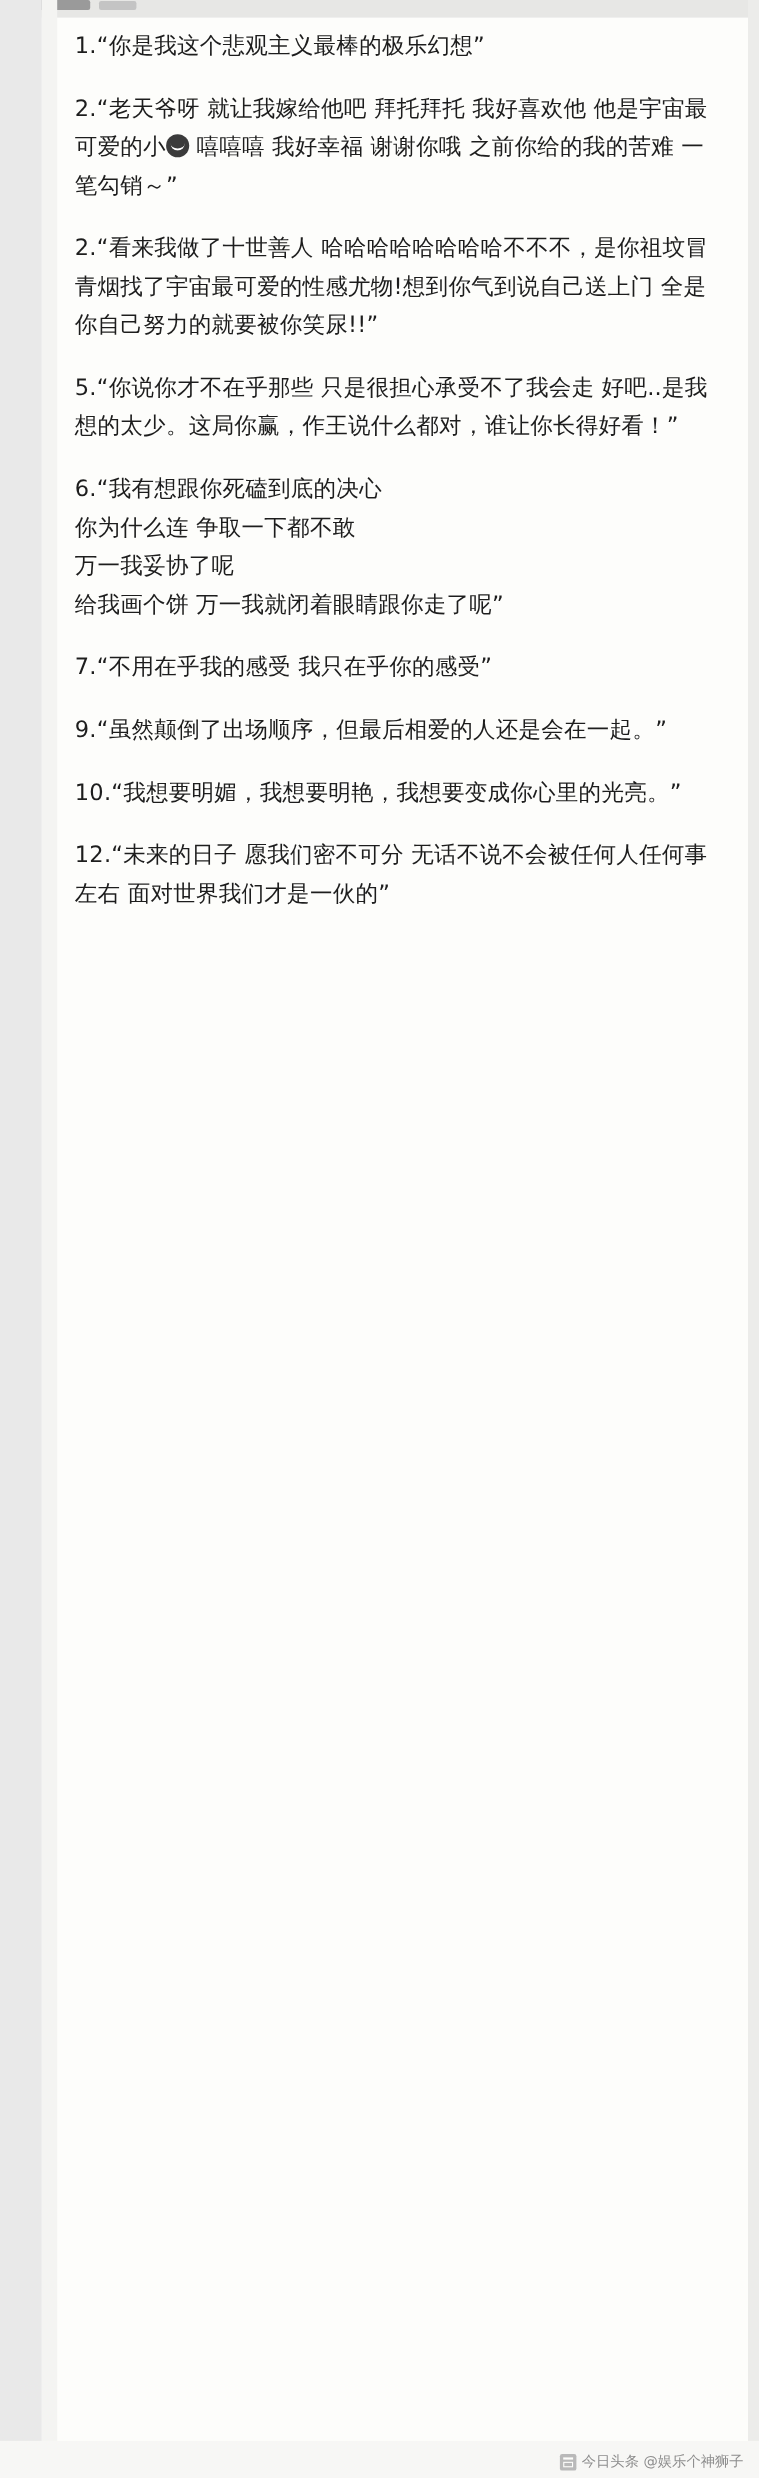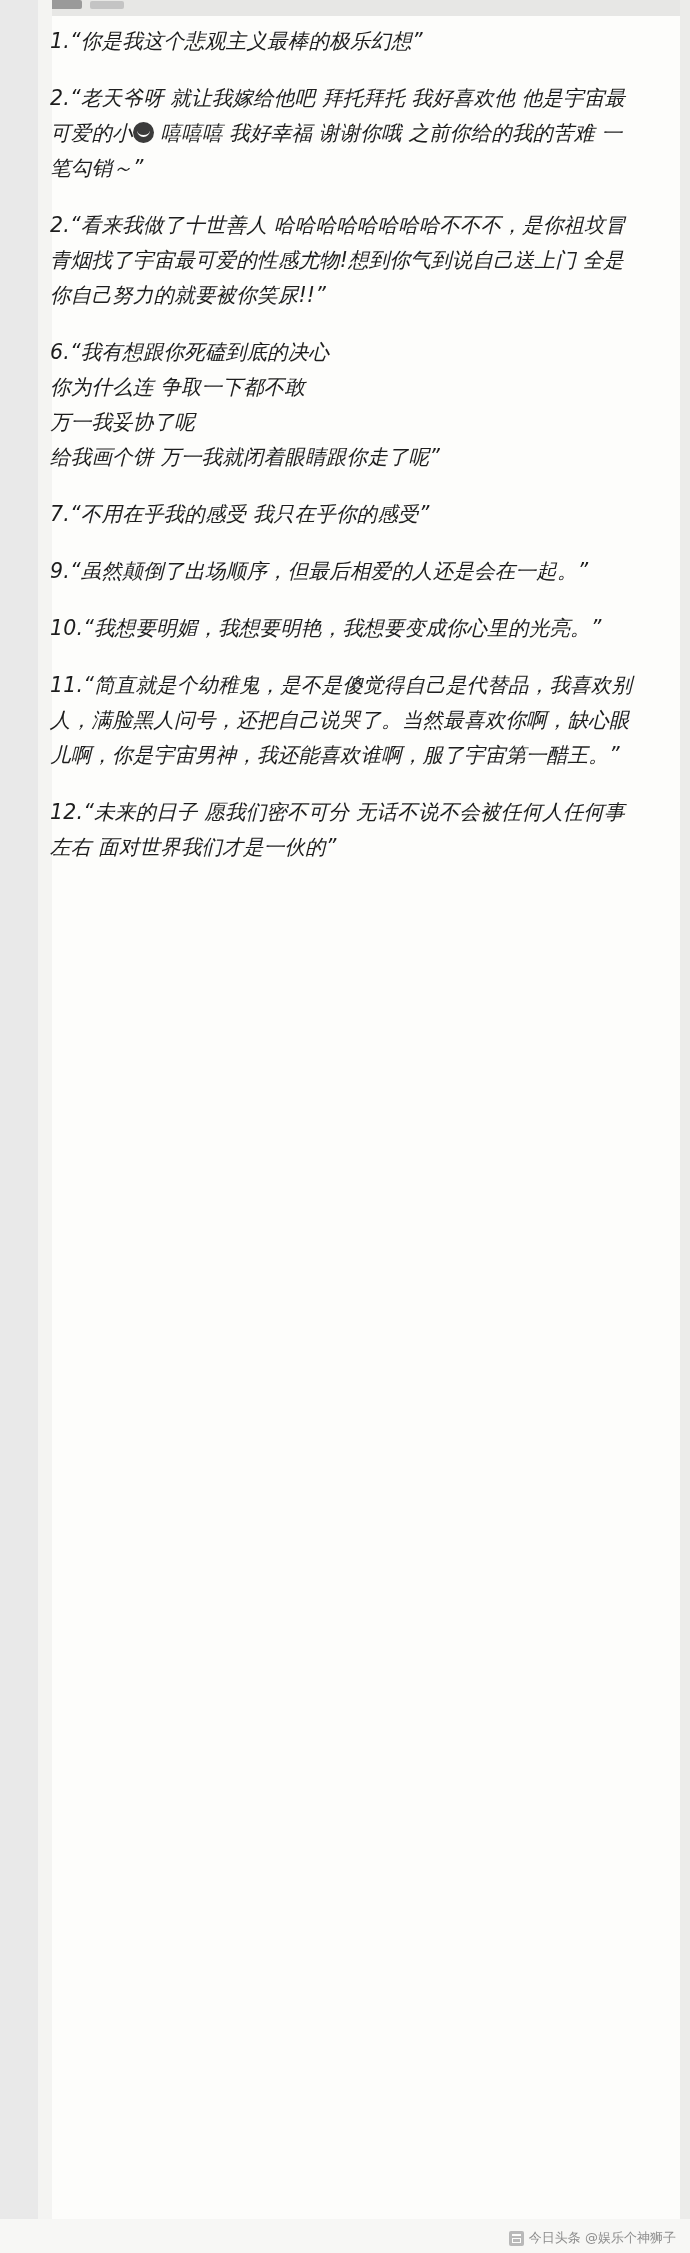--- a/index.html
+++ b/index.html
@@ -69,24 +69,23 @@
     position: absolute;
     left: 90px;
     top: 1px;
     width: 34px;
     height: 8px;
     background: #c4c4c4;
     border-radius: 2px;
   }
   .content {
     position: absolute;
-    left: 50px;
+    left: 68px;
     top: 24px;
     width: 590px;
-    font-style: italic;
   }
   .para {
     font-size: 20.5px;
     line-height: 35px;
     letter-spacing: 0.2px;
     margin: 0 0 22px 0;
     color: #1d1d1d;
     white-space: pre-wrap;
     word-break: break-word;
     font-family: "DejaVu Sans", "Liberation Sans", sans-serif;
@@ -165,28 +164,28 @@
   </div>
 
   <div class="gutter"></div>
   <div class="gutter-inner"></div>
   <div class="right-edge"></div>
 
   <div class="content">
     <p class="para">1.“你是我这个悲观主义最棒的极乐幻想”</p>
     <p class="para">2.“老天爷呀 就让我嫁给他吧 拜托拜托 我好喜欢他 他是宇宙最可爱的小<span class="emoji-inline"></span> 嘻嘻嘻 我好幸福 谢谢你哦 之前你给的我的苦难 一笔勾销～”</p>
     <p class="para">2.“看来我做了十世善人 哈哈哈哈哈哈哈哈不不不，是你祖坟冒青烟找了宇宙最可爱的性感尤物!想到你气到说自己送上门 全是你自己努力的就要被你笑尿!!”</p>
+    <p class="para">5.“你说你才不在乎那些 只是很担心承受不了我会走 好吧..是我想的太少。这局你赢，作王说什么都对，谁让你长得好看！”</p>
     <p class="para">6.“我有想跟你死磕到底的决心
 你为什么连 争取一下都不敢
 万一我妥协了呢
 给我画个饼 万一我就闭着眼睛跟你走了呢”</p>
     <p class="para">7.“不用在乎我的感受 我只在乎你的感受”</p>
     <p class="para">9.“虽然颠倒了出场顺序，但最后相爱的人还是会在一起。”</p>
     <p class="para">10.“我想要明媚，我想要明艳，我想要变成你心里的光亮。”</p>
-    <p class="para">11.“简直就是个幼稚鬼，是不是傻觉得自己是代替品，我喜欢别人，满脸黑人问号，还把自己说哭了。当然最喜欢你啊，缺心眼儿啊，你是宇宙男神，我还能喜欢谁啊，服了宇宙第一醋王。”</p>
     <p class="para">12.“未来的日子 愿我们密不可分 无话不说不会被任何人任何事左右 面对世界我们才是一伙的”</p>
   </div>
 
   <div class="bottom-fade"></div>
 
   <div class="watermark">
     <span class="wm-logo"></span>
     <span>今日头条 @娱乐个神狮子</span>
   </div>
 

